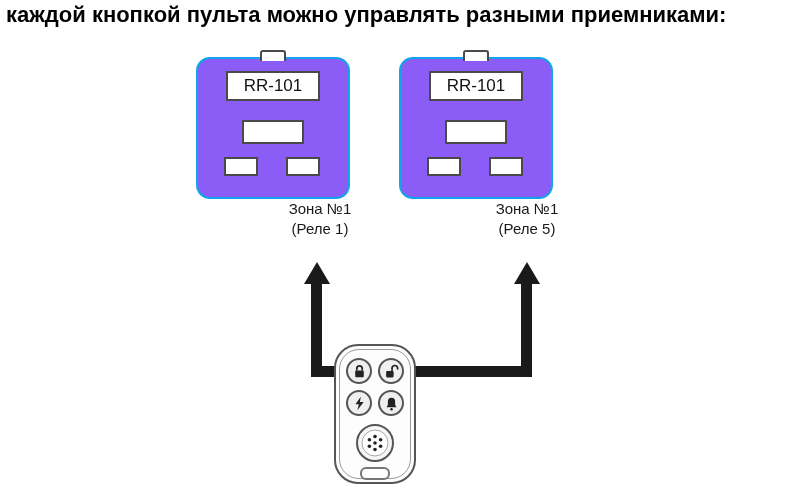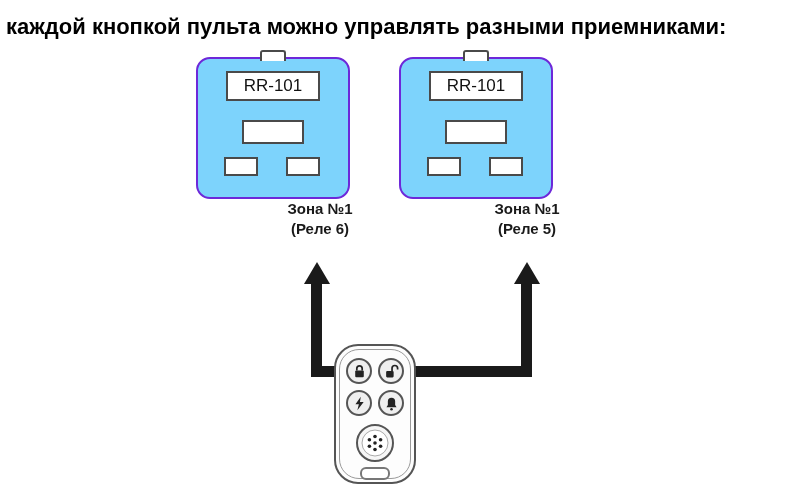--- a/index.html
+++ b/index.html
@@ -1,33 +1,33 @@
 <!DOCTYPE html>
 <html><head>
 <meta charset="utf-8">
 <style>
   html,body { margin:0; padding:0; background:#fff; font-family:"Liberation Sans", sans-serif; }
   .canvas { position:relative; width:794px; height:500px; background:#ffffff; overflow:hidden; }
 
-  .title { position:absolute; left:6px; top:14px; font-size:22px; font-weight:700; color:#000; white-space:nowrap; }
+  .title { position:absolute; left:6px; top:2px; font-size:22px; font-weight:700; color:#000; white-space:nowrap; }
 
   
-  .receiver { position:absolute; width:150px; height:138px; border:2px solid #6d28d9; border-radius:14px; background:#7dd3fc; }
+  .receiver { position:absolute; width:150px; height:138px; border:2px solid #0ea5e9; border-radius:14px; background:#8b5cf6; }
   .notch { position:absolute; top:-9px; left:50%; transform:translateX(-50%); width:22px; height:9px;
            border:2px solid #4a4a4a; border-bottom:none; border-radius:3px 3px 0 0; background:#fff; }
   .model-box { position:absolute; top:12px; left:50%; transform:translateX(-50%); width:90px; height:26px;
                border:2px solid #4a4a4a; background:#fff; display:flex; align-items:center; justify-content:center;
                font-size:17px; color:#111; }
   .display { position:absolute; top:61px; left:50%; transform:translateX(-50%); width:58px; height:20px;
              border:2px solid #4a4a4a; background:#fff; }
   .term { position:absolute; top:98px; width:30px; height:15px; border:2px solid #4a4a4a; background:#fff; }
   .term.left { left:26px; }
   .term.right { left:88px; }
 
-  .zone-label { position:absolute; width:140px; text-align:center; font-size:15px; color:#1a1a1a; line-height:1.3;font-weight:bold; }
+  .zone-label { position:absolute; width:140px; text-align:center; font-size:15px; color:#1a1a1a; line-height:1.3; }
 
   
   .arrow-v { position:absolute; width:11px; background:#1a1a1a; }
   .arrow-h { position:absolute; height:11px; background:#1a1a1a; }
   .arrow-head { position:absolute; width:0; height:0;
                 border-left:13px solid transparent; border-right:13px solid transparent;
                 border-bottom:22px solid #1a1a1a; }
 
   
   .remote { position:absolute; left:334px; top:344px; width:78px; height:136px;
@@ -58,21 +58,21 @@
   <div class="receiver" style="left:399px; top:57px;">
     <div class="notch"></div>
     <div class="model-box">RR-101</div>
     <div class="display"></div>
     <div class="term left"></div>
     <div class="term right"></div>
   </div>
 
   <div class="zone-label" style="left:250px; top:199px;">
     <div>Зона №1</div>
-    <div>(Реле 6)</div>
+    <div>(Реле 1)</div>
   </div>
   <div class="zone-label" style="left:457px; top:199px;">
     <div>Зона №1</div>
     <div>(Реле 5)</div>
   </div>
 
   <div>
     <div class="arrow-head" style="left:304px; top:262px;"></div>
     <div class="arrow-v" style="left:311px; top:281px; height:96px;"></div>
     <div class="arrow-h" style="left:311px; top:366px; width:40px;"></div>

